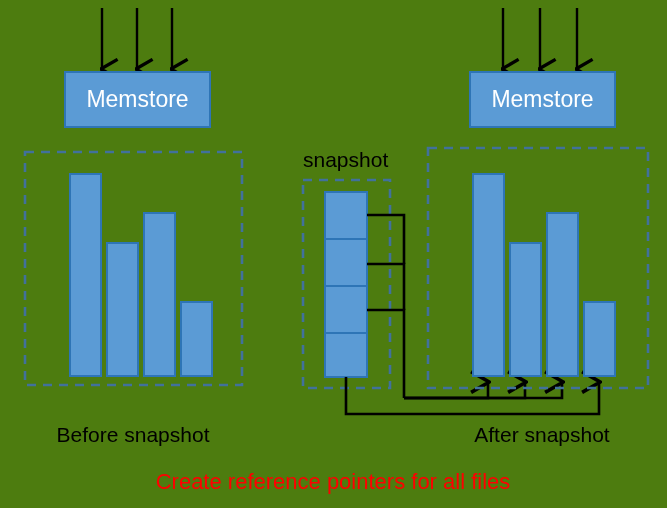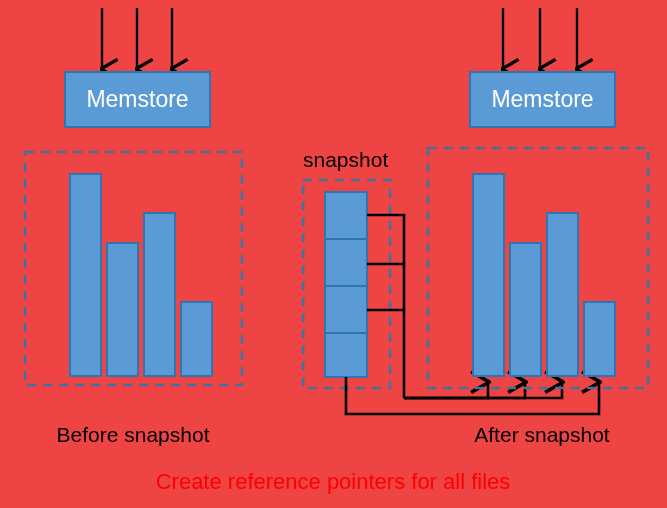--- a/index.html
+++ b/index.html
@@ -7,21 +7,21 @@
     padding: 0;
     background: #ffffff;
   }
   body {
     font-family: "Liberation Sans", sans-serif;
   }
   #canvas {
     position: relative;
     width: 667px;
     height: 508px;
-    background: #ef4444;
+    background: #4d7c0f;
     overflow: hidden;
   }
   svg#diagram {
     position: absolute;
     left: 0;
     top: 0;
     width: 667px;
     height: 508px;
   }
   .memstore-label {

